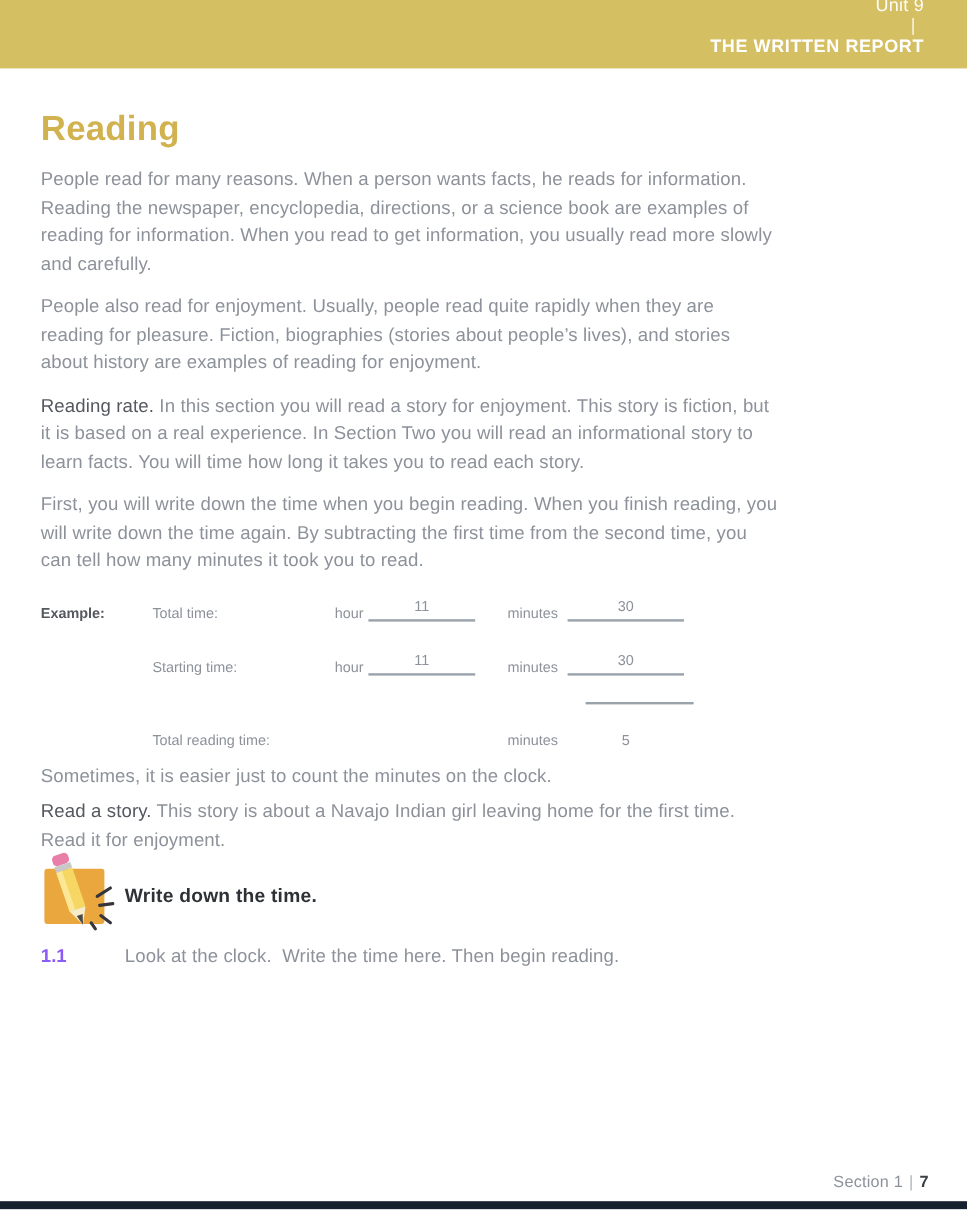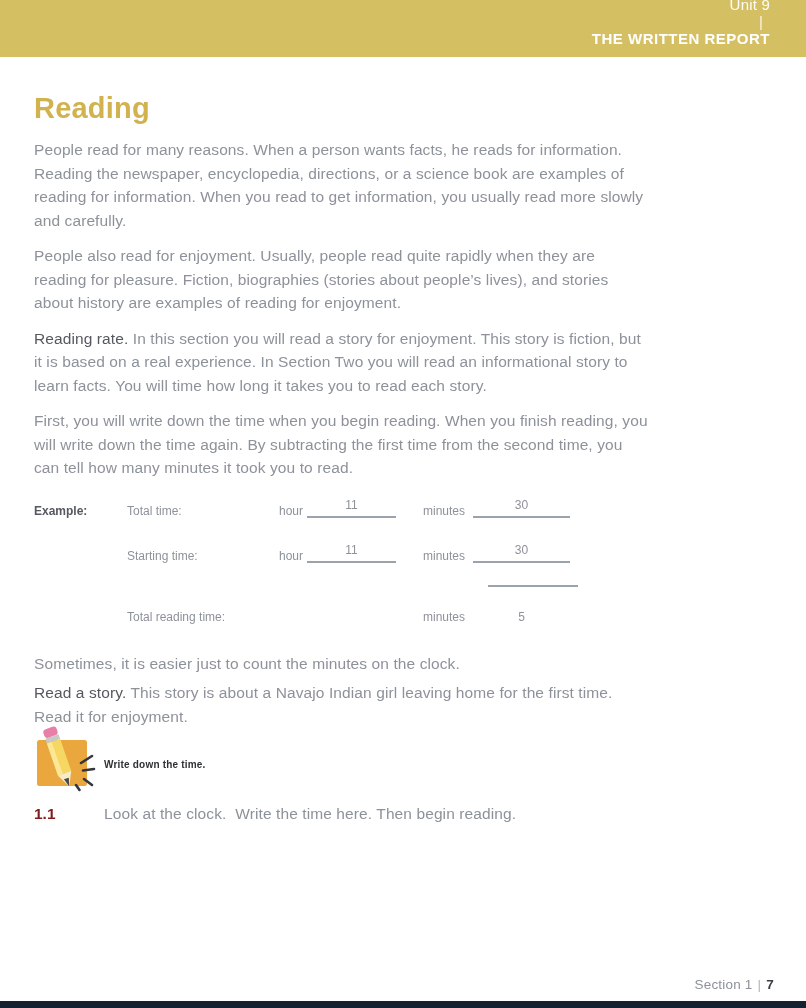--- a/index.html
+++ b/index.html
@@ -43,29 +43,29 @@
   .blank {
     display:inline-block; border-bottom:2px solid #9aa2ab;
     text-align:center; line-height:21px; vertical-align:bottom;
   }
   .w89 { width:89px; margin-left:4px; }
   .w97 { width:97px; margin-left:8px; }
   .sub-line { margin-left:454px; margin-top:22px; width:90px; border-top:2px solid #9aa2ab; height:0; }
   .total-row { display:flex; align-items:flex-end; height:24px; margin-top:13px; }
   .total-label { width:296px; margin-left:93px; }
   .total-value { display:inline-block; width:97px; margin-left:8px; text-align:center; }
-  .sometimes { margin-top:28px; margin-bottom:0; }
+  .sometimes { margin-top:12px; margin-bottom:0; }
   .read-story { margin-top:6px; margin-bottom:0; }
   
   .activity-head { display:flex; align-items:center; margin-top:4px; height:64px; }
   .icon-wrap { width:70px; flex-shrink:0; position:relative; height:64px; }
   .icon-wrap svg { position:absolute; left:0; top:0; overflow:visible; }
-  .activity-title { font-size:10px; font-weight:800; color:#2e3135; letter-spacing:.2px; }
+  .activity-title { font-size:16px; font-weight:800; color:#2e3135; letter-spacing:.2px; }
   .item-row { display:flex; margin-top:6px; font-size:15.5px; line-height:23.5px; }
-  .item-num { width:70px; font-weight:800; color:#7f1d1d; }
+  .item-num { width:70px; font-weight:800; color:#8b5cf6; }
   .item-text { color:#8d929a; white-space:pre-wrap; letter-spacing:.1px; }
   .answer-line { margin-left:70px; margin-top:7px; font-size:15.5px; color:#8d929a; height:24px; }
   .ab { display:inline-block; border-bottom:2px solid #9aa2ab; vertical-align:bottom; height:20px; }
   .ab-hour { width:64px; }
   .ab-min  { width:76px; margin-left:10px; }
   .min-label { margin-left:46px; }
   
   .footer {
     position:absolute; right:32px; bottom:16px;
     font-size:13.5px; color:#8d929a; letter-spacing:.2px;

